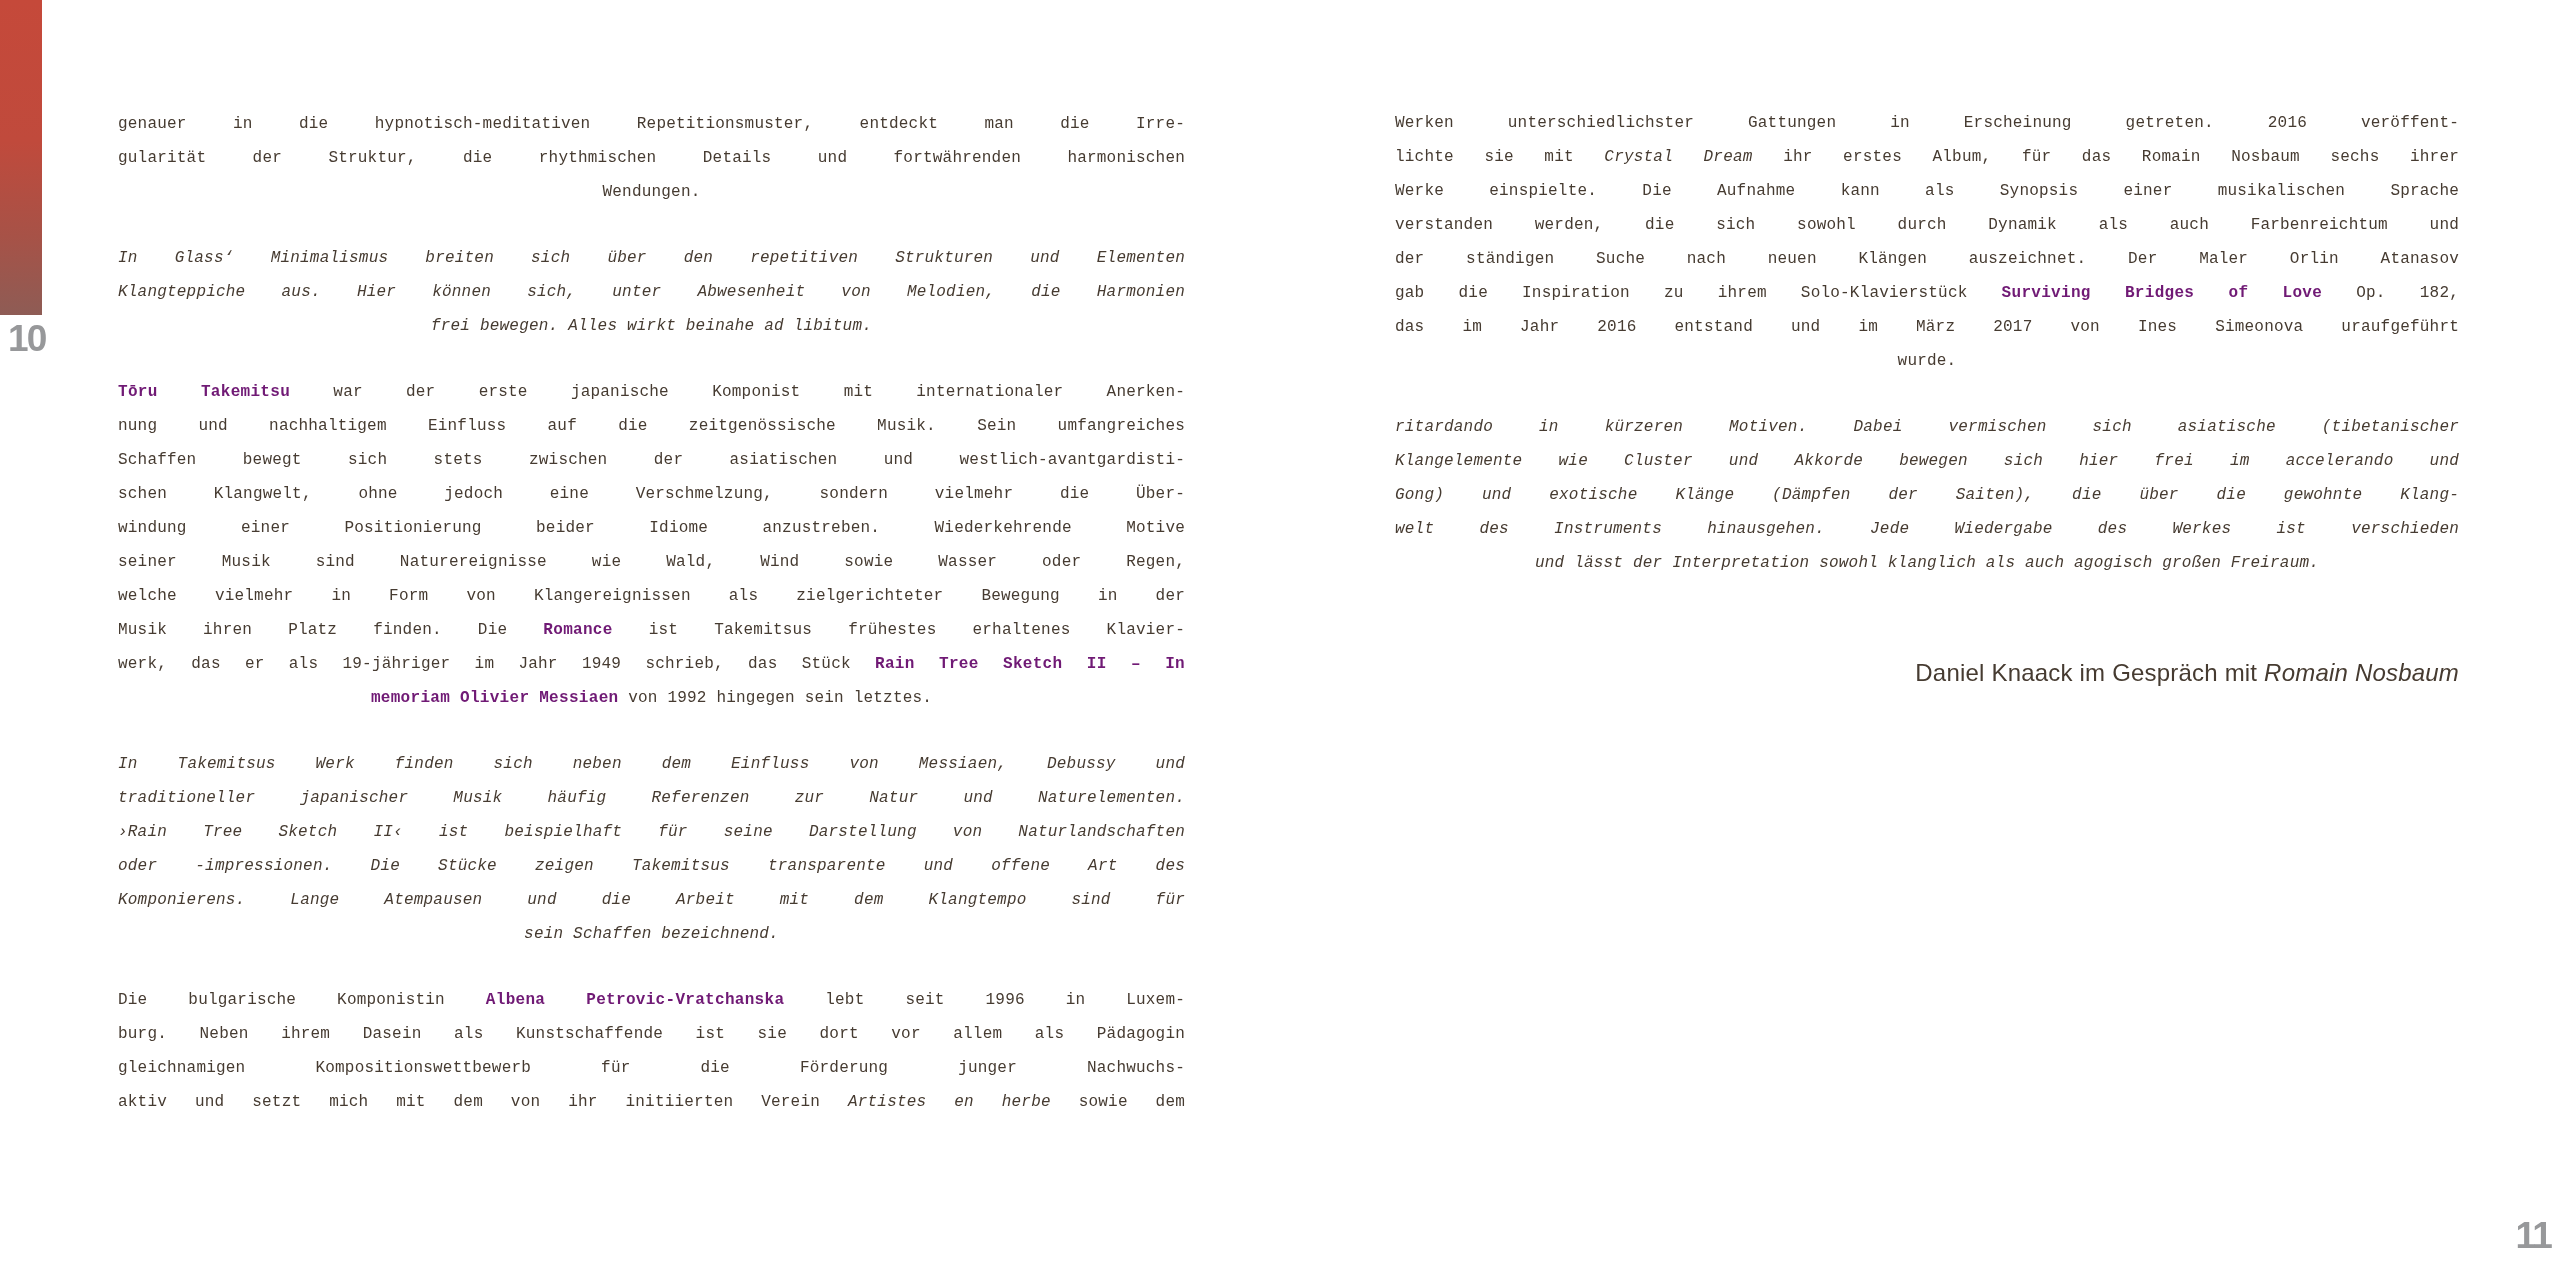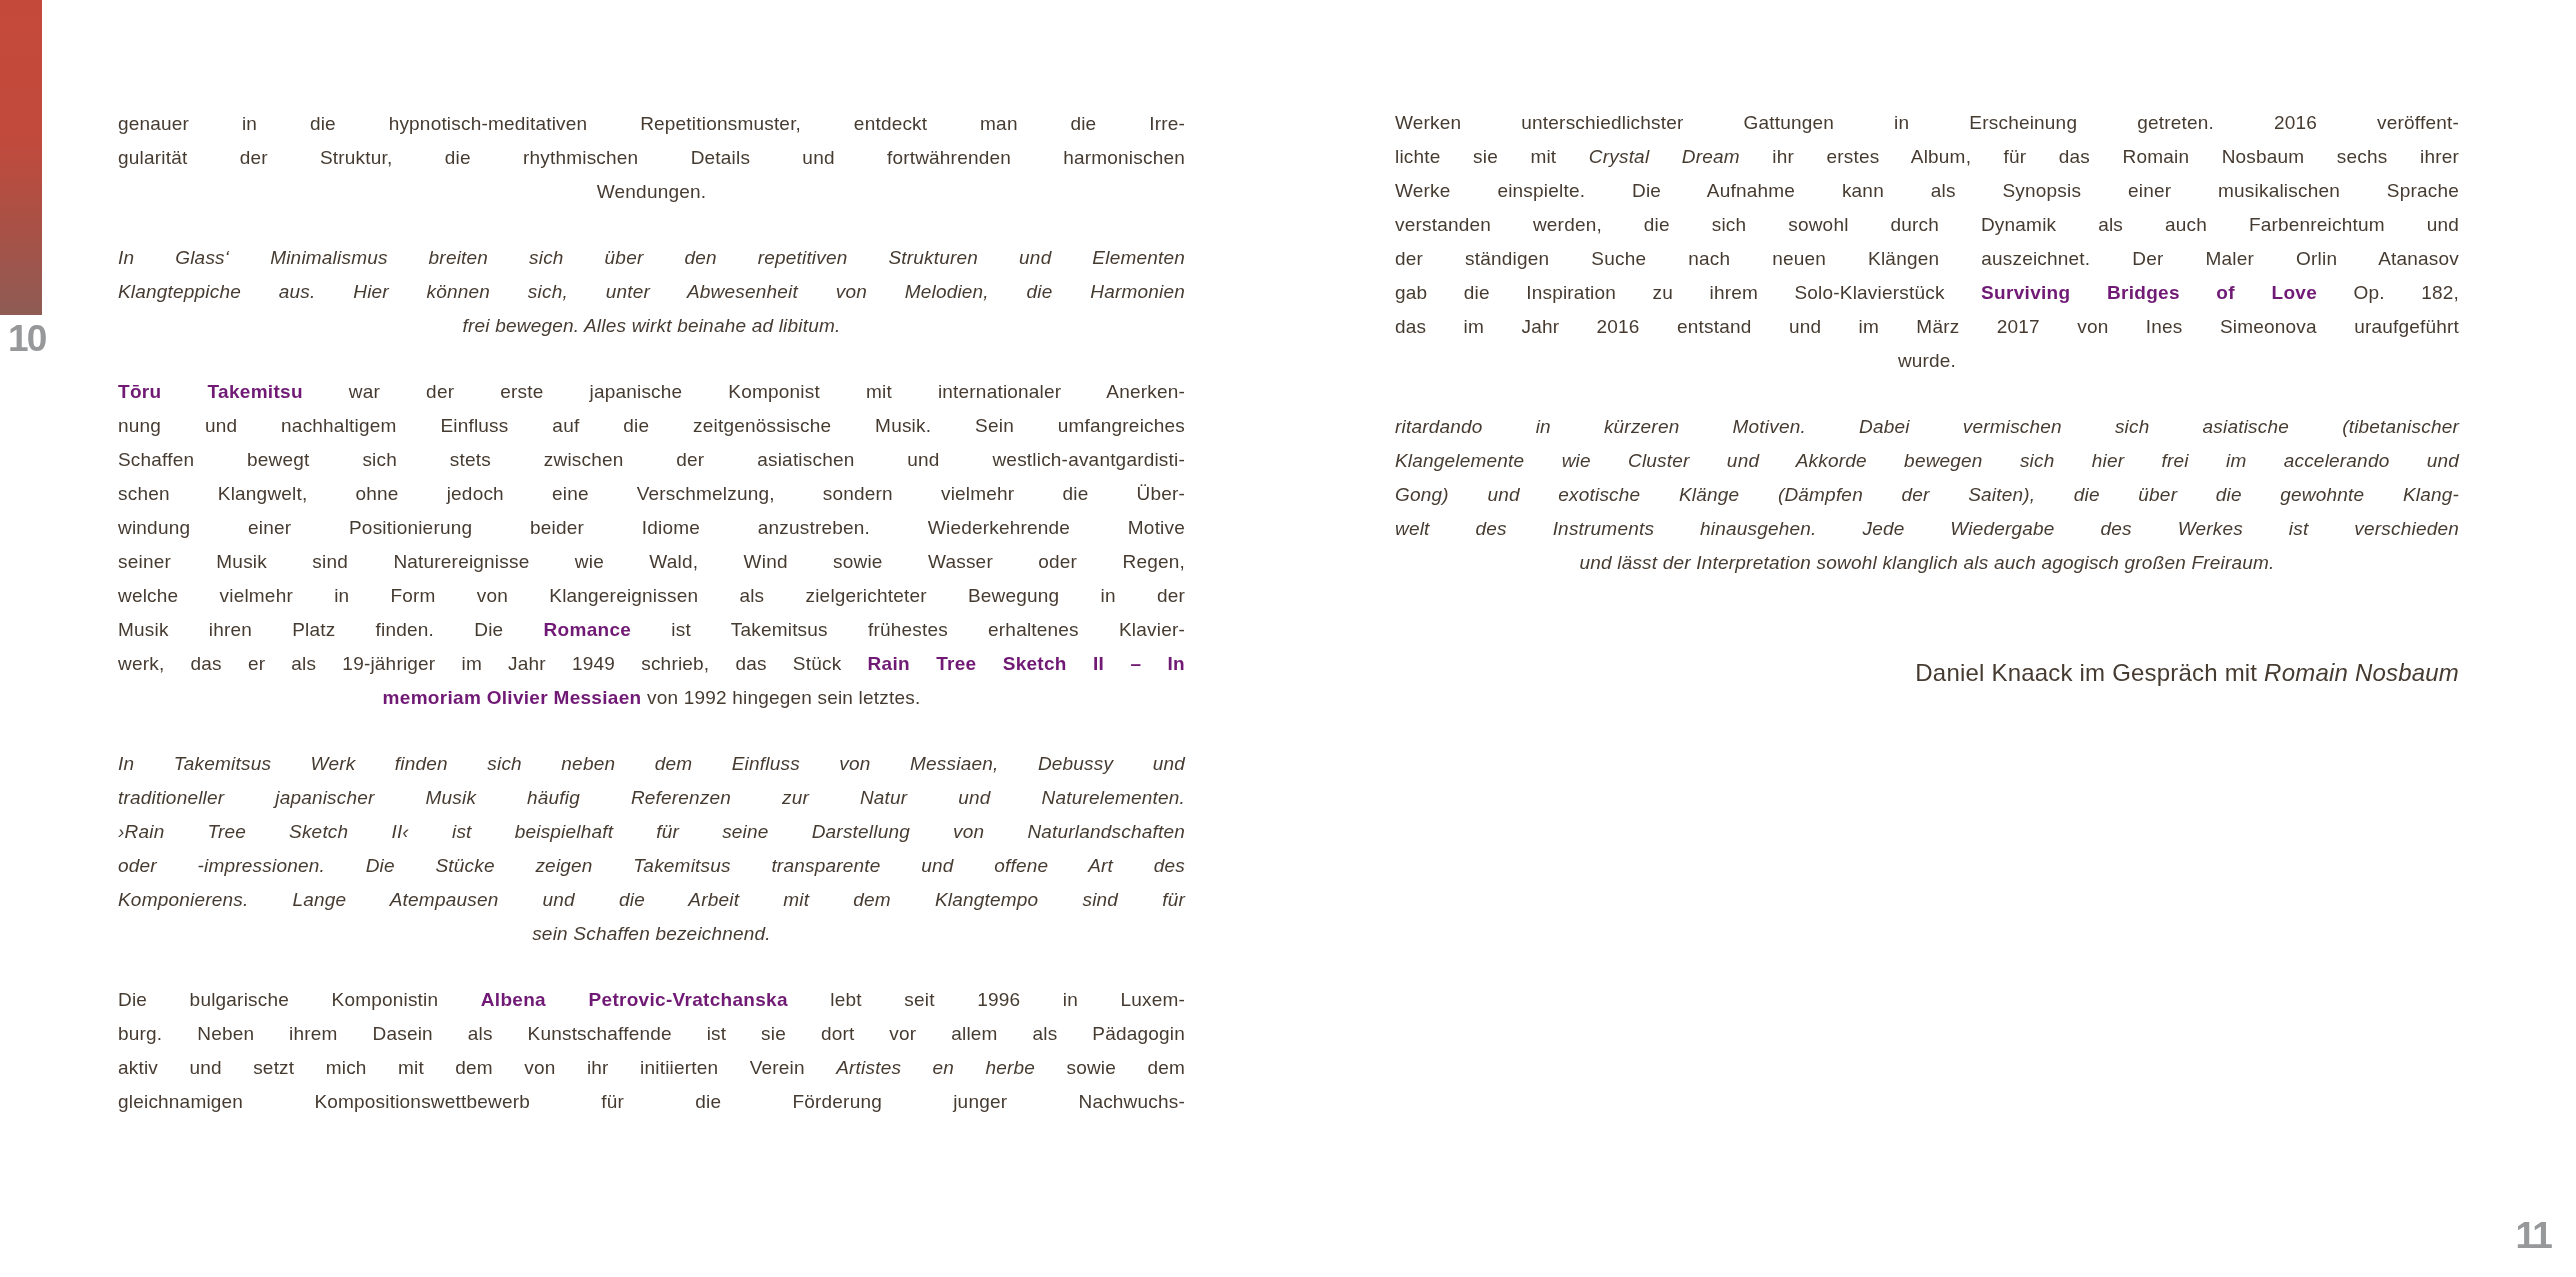--- a/index.html
+++ b/index.html
@@ -29,23 +29,24 @@
     font-size: 37px;
     font-weight: bold;
     color: #97989a;
     letter-spacing: -1.8px;
     line-height: 1;
   }
   .pagenum.left  { left: 8px;  top: 320px; }
   .pagenum.right { right: 25px; top: 1217px; margin-left: 40px; }
   .col {
     position: absolute;
-    font-size: 19px;
+    font-size: 16px;
     line-height: 34px;
     letter-spacing: 0.2px;
+    font-family: Liberation Mono, monospace;
   }
   .col.left-col  { left: 118px;  top: 107px; width: 1067px; }
   .col.right-col { left: 1395px; top: 106px; width: 1064px; }
   .para { margin: 0 0 32px 0; }
   .para:last-child { margin-bottom: 0; }
   .para.italic { font-style: italic; }
   .line {
     text-align: justify;
     text-align-last: justify;
   }
@@ -107,22 +108,22 @@
         <div class="line"><span class="">In Takemitsus Werk finden sich neben dem Einfluss von Messiaen, Debussy und</span></div>
         <div class="line"><span class="">traditioneller japanischer Musik häufig Referenzen zur Natur und Naturelementen.</span></div>
         <div class="line"><span class="">›Rain Tree Sketch II‹ ist beispielhaft für seine Darstellung von Naturlandschaften</span></div>
         <div class="line"><span class="">oder -impressionen. Die Stücke zeigen Takemitsus transparente und offene Art des</span></div>
         <div class="line"><span class="">Komponierens. Lange Atempausen und die Arbeit mit dem Klangtempo sind für</span></div>
         <div class="line last"><span class="">sein Schaffen bezeichnend.</span></div>
       </div>
       <div class="para">
         <div class="line"><span class="">Die bulgarische Komponistin </span><span class="run-b">Albena Petrovic-Vratchanska</span><span class=""> lebt seit 1996 in Luxem-</span></div>
         <div class="line"><span class="">burg. Neben ihrem Dasein als Kunstschaffende ist sie dort vor allem als Pädagogin</span></div>
+        <div class="line"><span class="">gleichnamigen Kompositionswettbewerb für die Förderung junger Nachwuchs-</span></div>
         <div class="line"><span class="">aktiv und setzt mich mit dem von ihr initiierten Verein </span><span class=" run-i">Artistes en herbe</span><span class=""> sowie dem</span></div>
-        <div class="line"><span class="">gleichnamigen Kompositionswettbewerb für die Förderung junger Nachwuchs-</span></div>
       </div>
     </div>
 
   <div class="col right-col">
       <div class="para">
         <div class="line"><span class="">Werken unterschiedlichster Gattungen in Erscheinung getreten. 2016 veröffent-</span></div>
         <div class="line"><span class="">lichte sie mit </span><span class=" run-i">Crystal Dream</span><span class=""> ihr erstes Album, für das Romain Nosbaum sechs ihrer</span></div>
         <div class="line"><span class="">Werke einspielte. Die Aufnahme kann als Synopsis einer musikalischen Sprache</span></div>
         <div class="line"><span class="">verstanden werden, die sich sowohl durch Dynamik als auch Farbenreichtum und</span></div>
         <div class="line"><span class="">der ständigen Suche nach neuen Klängen auszeichnet. Der Maler Orlin Atanasov</span></div>

